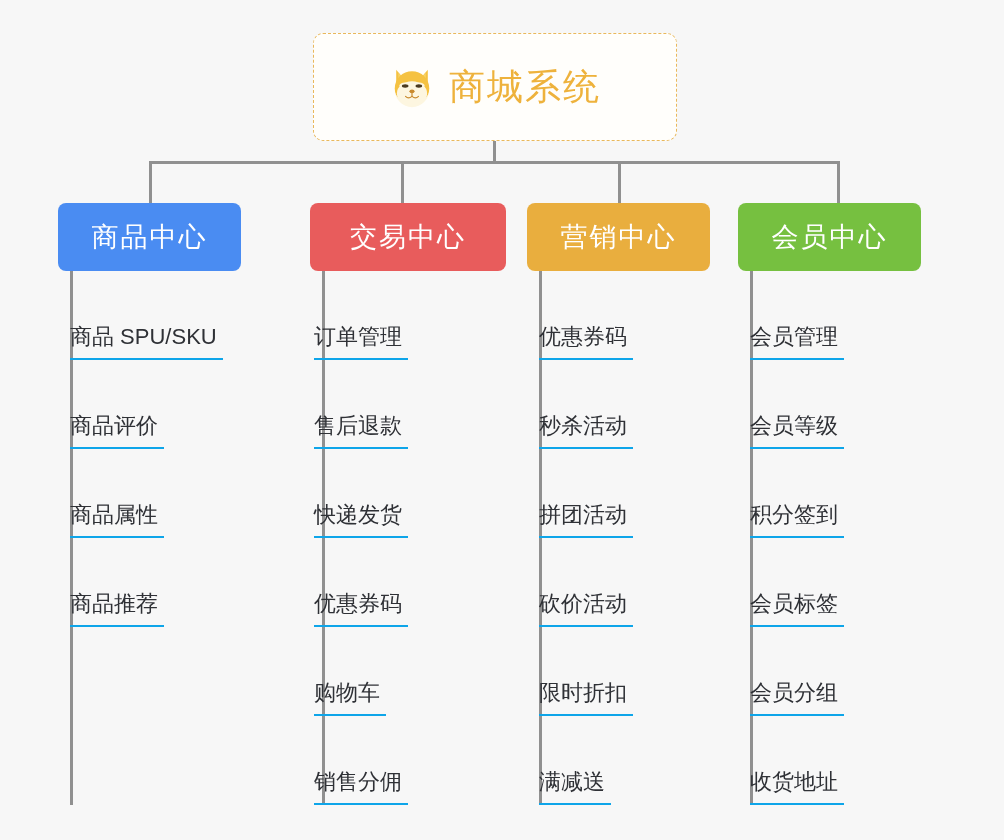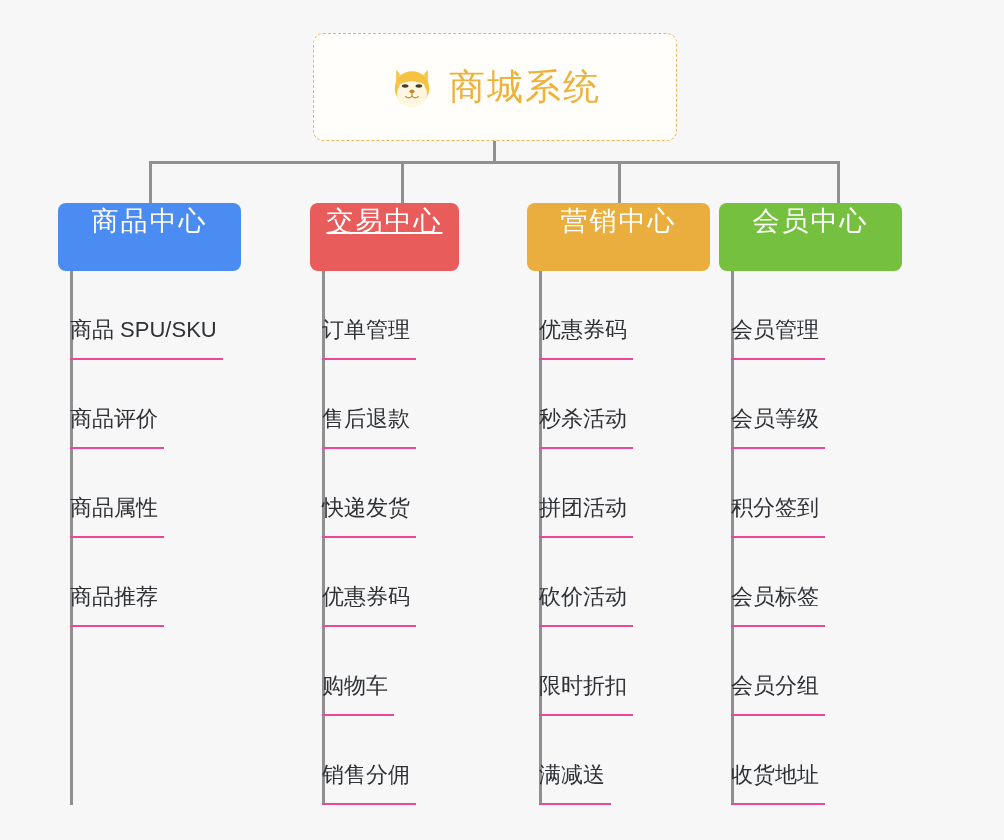--- a/index.html
+++ b/index.html
@@ -61,20 +61,21 @@
   
   .column {
     position: absolute;
     top: 203px;
   }
   .cat-box {
     box-sizing: border-box;
     height: 68px;
     border-radius: 8px;
     display: flex;
+    align-items: center;
     justify-content: center;
     color: #ffffff;
     font-size: 27px;
     letter-spacing: 2px;
     white-space: nowrap;
   }
 
   
   .spine {
     position: absolute;
@@ -93,22 +94,22 @@
     height: 89px;
     box-sizing: border-box;
     display: flex;
     align-items: flex-end;
   }
   .item-label {
     display: inline-block;
     font-size: 22px;
     color: #2f3136;
     line-height: 1;
-    padding: 0 6px 17px 0;
-    border-bottom: 2px solid #ec4899;
+    padding: 0 6px 10px 0;
+    border-bottom: 2px solid #0ea5e9;
     white-space: nowrap;
   }
 </style>
 </head>
 <body>
 
 <div id="canvas">
 
   <div class="root-card">
     <svg class="dog-icon" viewBox="0 0 64 64">
@@ -154,25 +155,25 @@
       <div class="item">
           <span class="item-label">商品属性</span>
         </div>
       <div class="item">
           <span class="item-label">商品推荐</span>
         </div>
     </div>
   </div>
 
   <div class="column" style="left:310px; width:183px;">
-    <div class="cat-box" style="background:#e85c5c; width:149px;text-decoration:underline;">
+    <div class="cat-box" style="background:#e85c5c; width:196px;">
       <span>交易中心</span>
     </div>
     <div class="spine" style="left:12px; height:534px;"></div>
-    <div class="items" style="left:12px;">
+    <div class="items" style="left:4px;">
       <div class="item">
           <span class="item-label">订单管理</span>
         </div>
       <div class="item">
           <span class="item-label">售后退款</span>
         </div>
       <div class="item">
           <span class="item-label">快递发货</span>
         </div>
       <div class="item">
@@ -207,21 +208,21 @@
         </div>
       <div class="item">
           <span class="item-label">限时折扣</span>
         </div>
       <div class="item">
           <span class="item-label">满减送</span>
         </div>
     </div>
   </div>
 
-  <div class="column" style="left:719px; width:183px;">
+  <div class="column" style="left:738px; width:183px;">
     <div class="cat-box" style="background:#76c040; width:183px;">
       <span>会员中心</span>
     </div>
     <div class="spine" style="left:12px; height:534px;"></div>
     <div class="items" style="left:12px;">
       <div class="item">
           <span class="item-label">会员管理</span>
         </div>
       <div class="item">
           <span class="item-label">会员等级</span>

